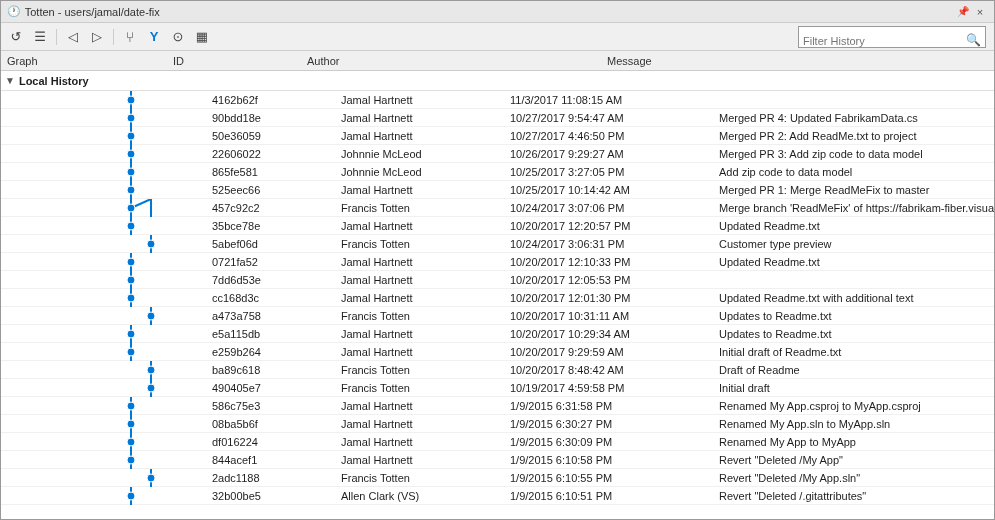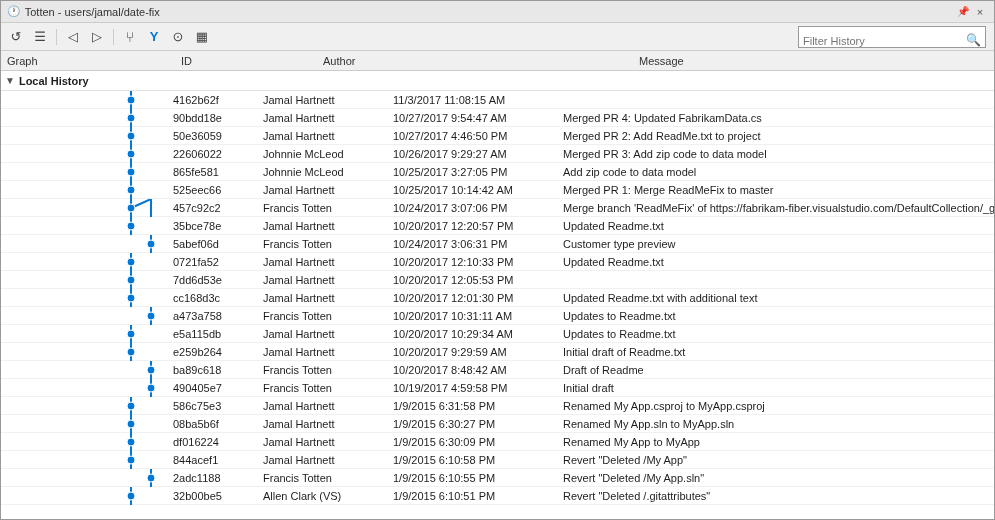--- a/index.html
+++ b/index.html
@@ -63,21 +63,20 @@
 
     
     .col-headers {
       display: flex;
       background: #f0f0f0;
       border-bottom: 1px solid #ccc;
       height: 20px;
       align-items: center;
       flex-shrink: 0;
       padding: 0;
-      gap: 8px;
     }
     .col-graph { width: 168px; padding-left: 6px; font-size: 11px; color: #333; font-weight: 400; flex-shrink: 0; }
     .col-id { width: 90px; padding-left: 4px; font-size: 11px; color: #333; font-weight: 400; flex-shrink: 0; }
     .col-author { width: 130px; padding-left: 4px; font-size: 11px; color: #333; font-weight: 400; flex-shrink: 0; margin-left: 44px; }
     .col-date { width: 170px; padding-left: 4px; font-size: 11px; color: #333; font-weight: 400; flex-shrink: 0; margin-top: 28px; }
     .col-message { flex: 1; padding-left: 4px; font-size: 11px; color: #333; font-weight: 400; }
 
     
     .content-area {
       flex: 1;
@@ -100,20 +99,21 @@
     }
     .section-header-arrow { margin-right: 4px; font-size: 10px; color: #555; }
 
     
     .data-row {
       display: flex;
       align-items: center;
       height: 18px;
       border-bottom: 1px solid #f0f0f0;
       cursor: default;
+      gap: 39px;
     }
 
     .cell-graph {
       width: 168px;
       flex-shrink: 0;
       height: 18px;
       position: relative;
       display: flex;
       align-items: center;
     }

